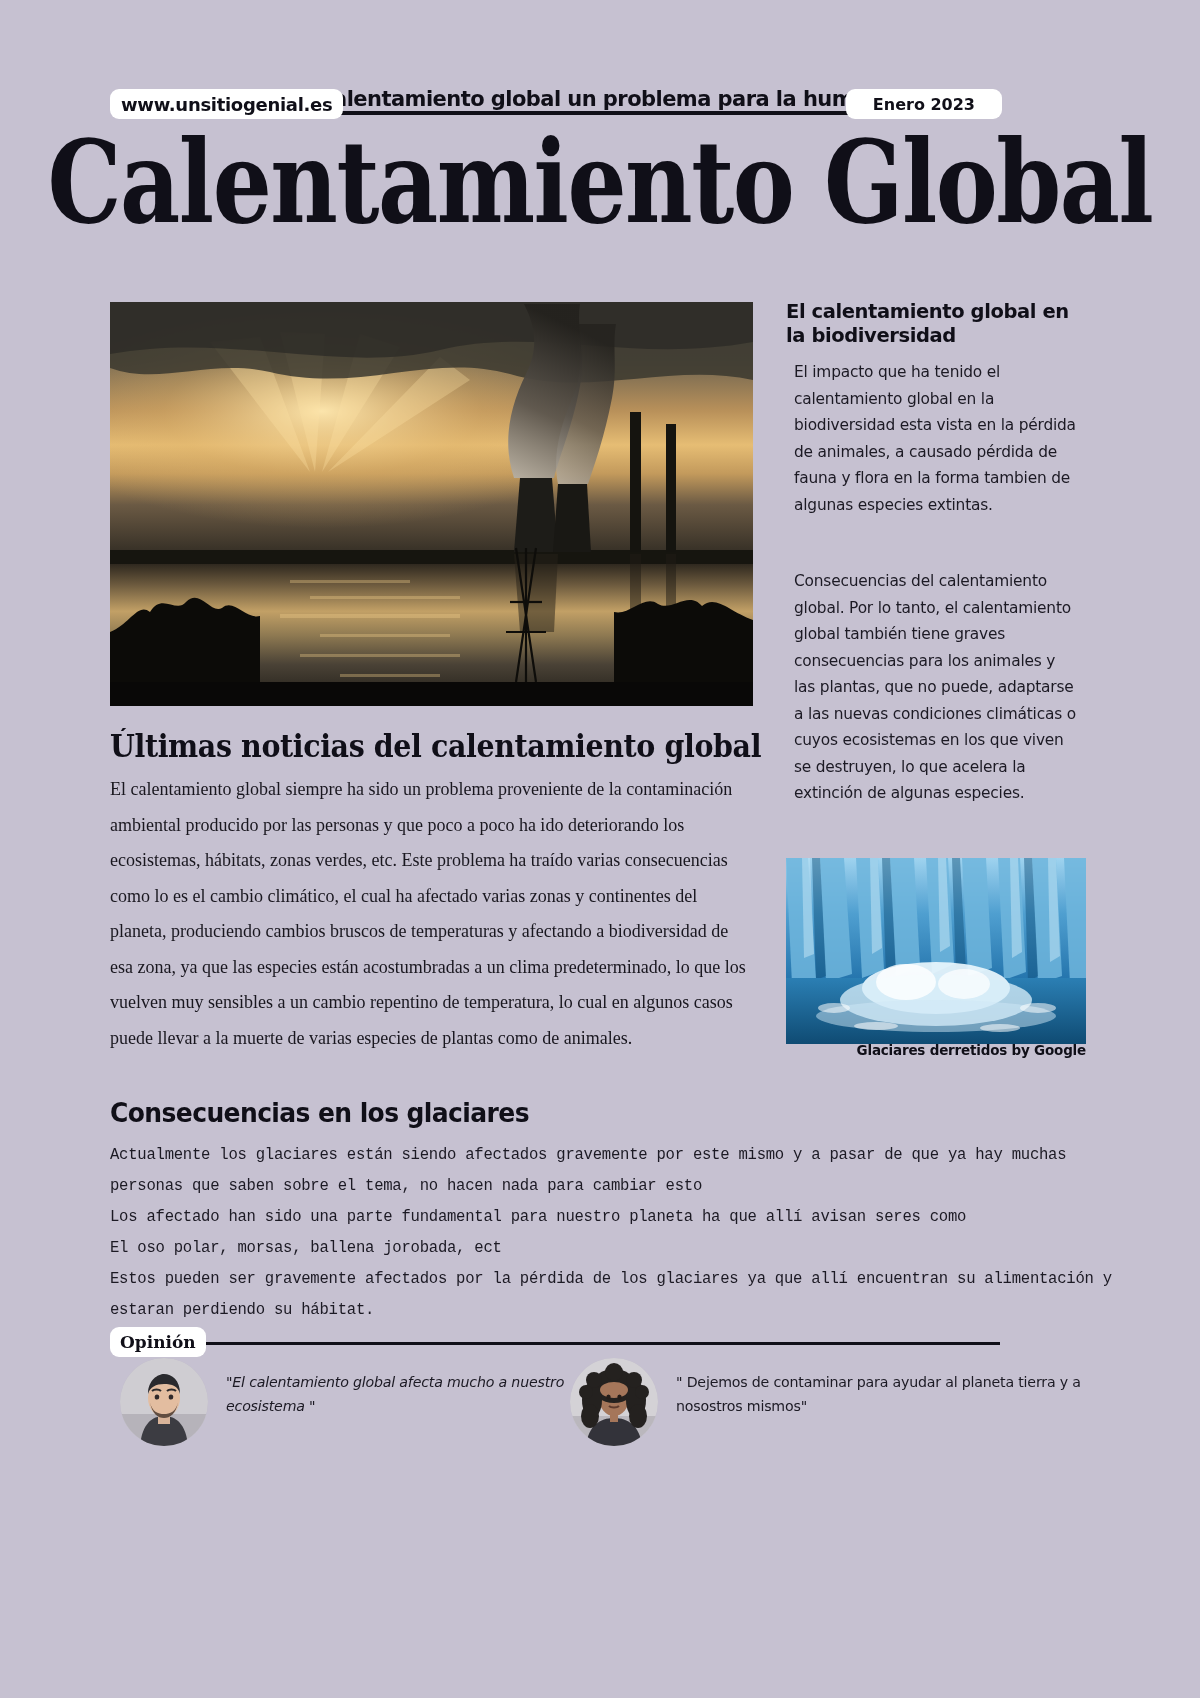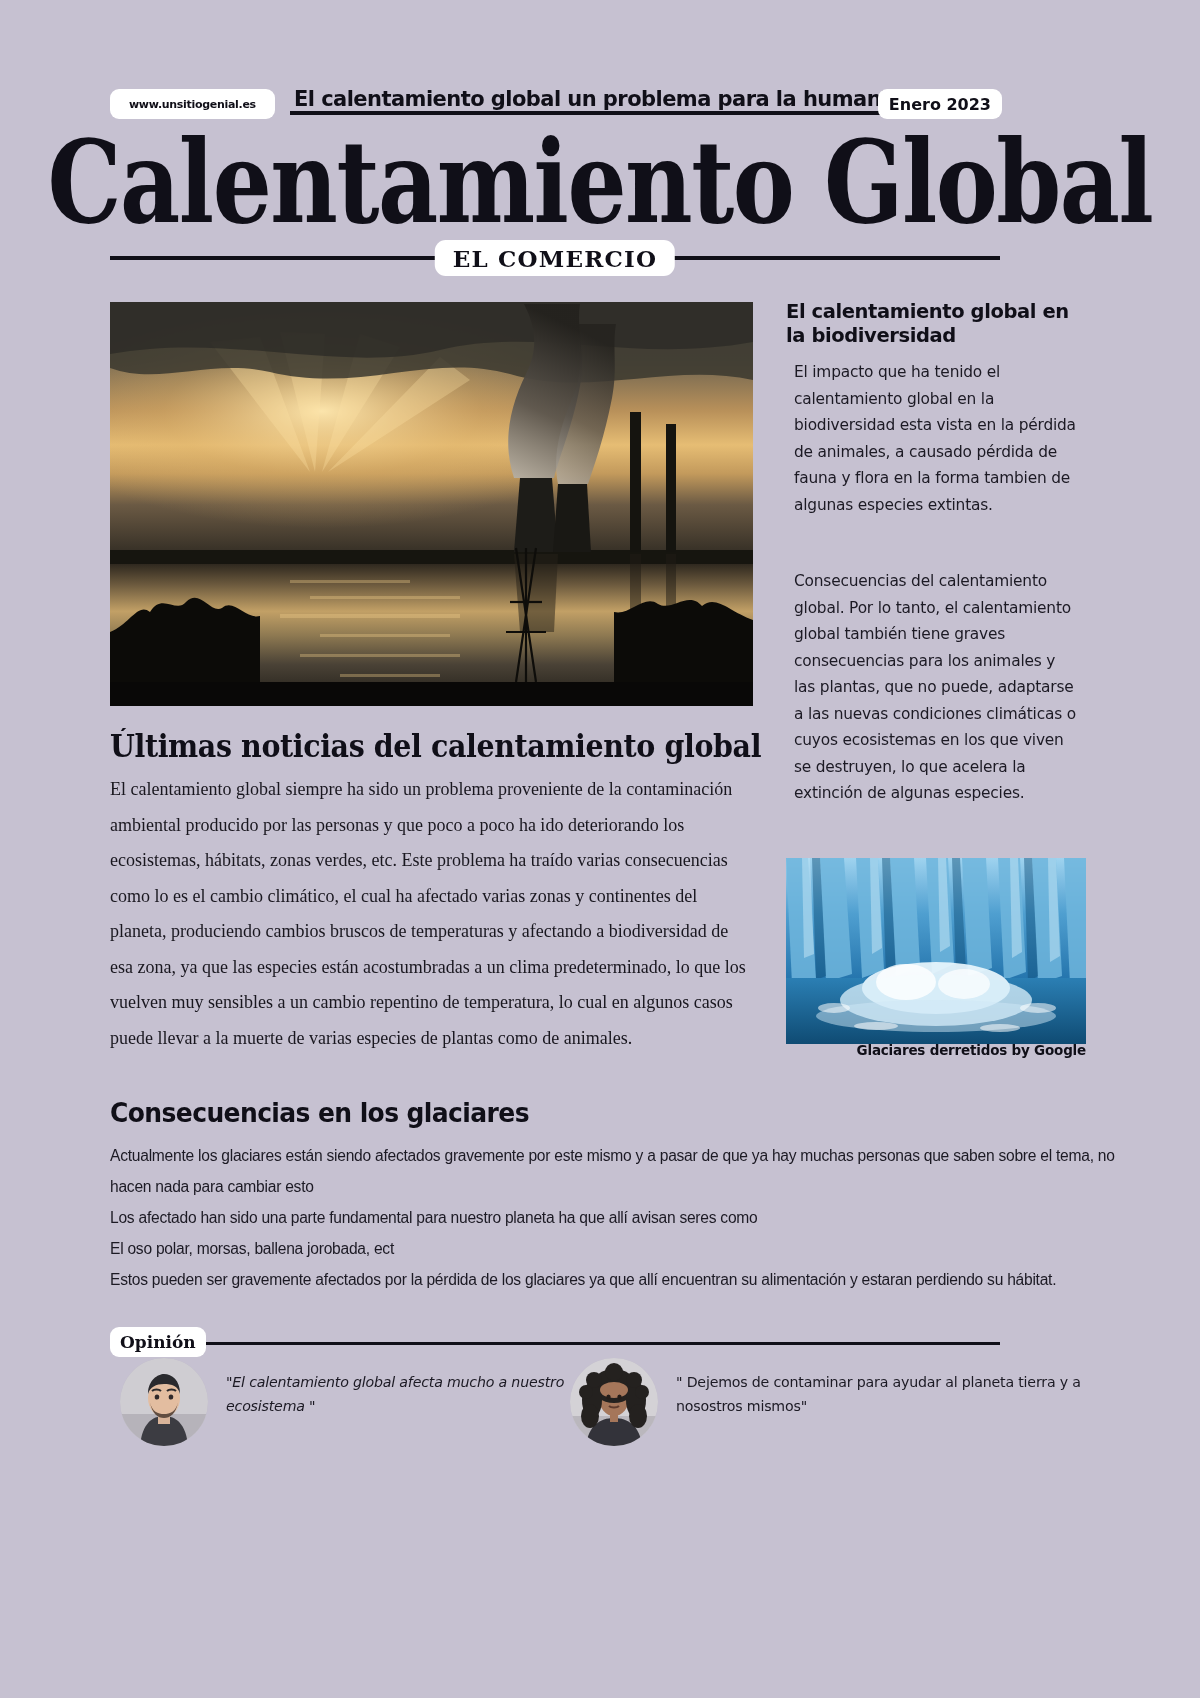--- a/index.html
+++ b/index.html
@@ -22,22 +22,22 @@
     position:absolute; left:180px; right:110px; top:21px; height:4px; background:#100f18;
   }
   .pill {
     position:absolute;
     background:#ffffff; border-radius:9px;
     font-family:"DejaVu Sans", sans-serif;
     font-weight:700; color:#100f18;
     display:flex; align-items:center; justify-content:center;
     white-space:nowrap;
   }
-  .pill-site { left:0; top:-1px; height:30px; padding:0 19px; font-size:11px; letter-spacing:-0.3px; }
-  .pill-date { right:-2px; top:-1px; height:30px; padding:0 11px; font-size:16px; }
+  .pill-site { left:0; top:-1px; height:30px; padding:0 11px; font-size:18px; letter-spacing:-0.3px; }
+  .pill-date { right:-2px; top:-1px; height:30px; padding:0 27px; font-size:16px; }
   .topbar-title {
     position:absolute; left:184px; top:-3px; width:590px;
     text-align:center;
     font-family:"DejaVu Sans", sans-serif;
     font-weight:700; font-size:21px; letter-spacing:-0.55px;
     color:#100f18; white-space:nowrap;
   }
 
   
   .masthead {
@@ -126,21 +126,21 @@
   
   .glac-head {
     position:absolute; left:110px; top:1098px; width:700px;
     font-family:"DejaVu Sans", sans-serif;
     font-weight:700; font-size:25px; letter-spacing:-0.6px;
     color:#100f18;
     transform:scaleY(1.06); transform-origin:left top;
   }
   .glac-body {
     position:absolute; left:110px; top:1140px; width:1010px;
-    font-family:Liberation Sans, sans-serif;
+    font-family:Liberation Mono, monospace;
     font-size:15.6px; line-height:31px; letter-spacing:-0.25px;
     color:#1c1a24;
   }
   .glac-body p { margin:0; }
 
   
   .op-rule-wrap {
     position:absolute; left:110px; top:1327px; width:890px; height:30px;
   }
   .op-rule-wrap .rule {
@@ -178,24 +178,20 @@
 
   <div class="topbar">
     <div class="rule"></div>
     <div class="topbar-title">El calentamiento global un problema para la humanidad</div>
     <div class="pill pill-site">www.unsitiogenial.es</div>
     <div class="pill pill-date">Enero 2023</div>
   </div>
 
   <div class="masthead">Calentamiento Global</div>
 
-  <div class="comercio-wrap">
-    <div class="rule"></div>
-    <div class="pill-comercio">EL COMERCIO</div>
-  </div>
 
   <div class="hero">
     <svg viewBox="0 0 643 404" preserveAspectRatio="none">
       <defs>
         <linearGradient id="sky" x1="0" y1="0" x2="0" y2="1">
           <stop offset="0%" stop-color="#5d5a52"></stop>
           <stop offset="22%" stop-color="#6d6350"></stop>
           <stop offset="42%" stop-color="#b9915a"></stop>
           <stop offset="55%" stop-color="#e6bd74"></stop>
           <stop offset="66%" stop-color="#c39a5c"></stop>

